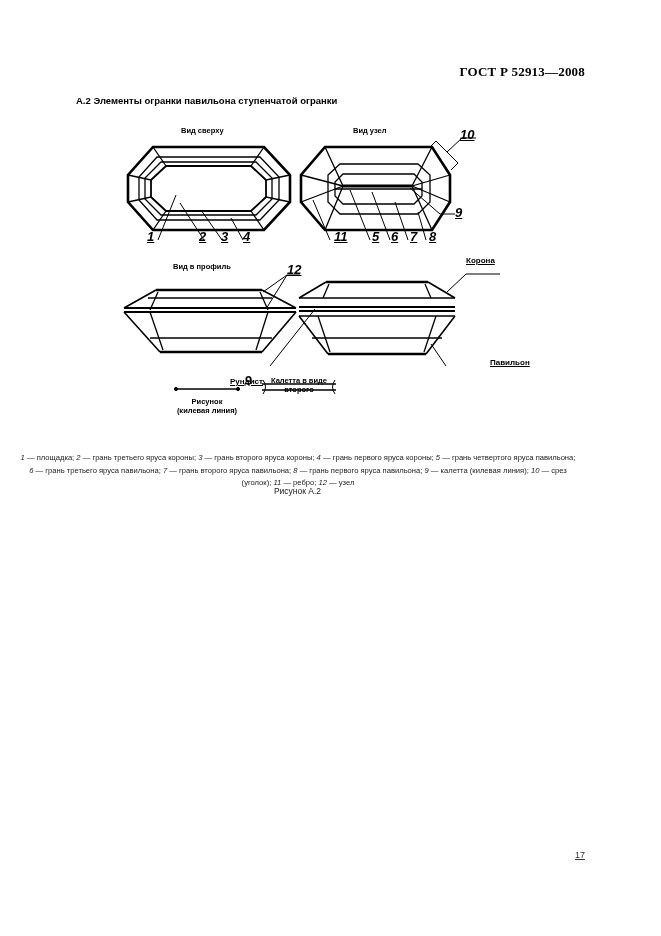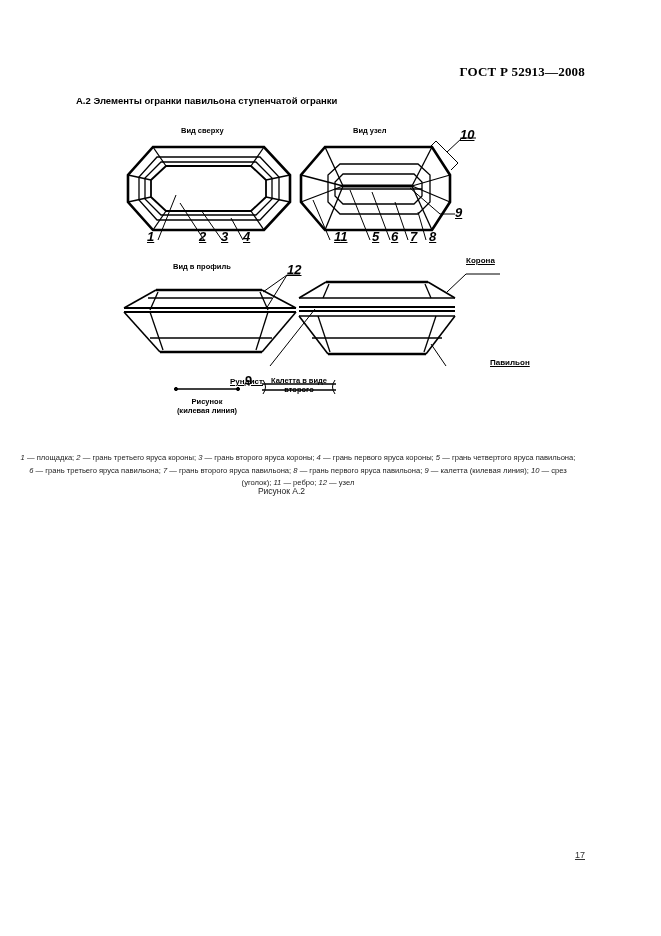--- a/index.html
+++ b/index.html
@@ -7,21 +7,21 @@
          font-family: "Liberation Sans", sans-serif; color: #000; }
   .abs { position: absolute; }
   .std-code { right: 76px; top: 64px; font-size: 13px; font-weight: bold; letter-spacing: 0.2px; font-family: Liberation Serif, serif; }
   .section-title { left: 76px; top: 95px; font-size: 9.5px; font-weight: bold; }
   .view-label { font-size: 7.5px; font-weight: bold; white-space: nowrap; }
   .num-label { font-size: 13px; font-weight: bold; font-style: italic; text-decoration: underline; }
   .part-label { font-size: 8px; font-weight: bold; text-decoration: underline; white-space: nowrap; }
   .caption-label { font-size: 7.5px; font-weight: bold; text-align: center; line-height: 9px; white-space: nowrap; }
   .legend { left: 18px; top: 436px; width: 560px; font-size: 7.6px; line-height: 12.5px; text-align: center; color: #222; margin-top: 16px; }
   .legend i { font-style: italic; }
-  .figure-caption { left: 0; width: 563px; top: 486px; text-align: center; font-size: 8.5px; color: #222; }
+  .figure-caption { left: 0; width: 563px; top: 486px; text-align: center; font-size: 8.5px; color: #222; padding-left: 16px; }
   .page-number { right: 76px; top: 850px; font-size: 9px; color: #333; text-decoration: underline; }
   svg.drawing { position: absolute; left: 0; top: 0; }
 </style>
 </head>
 <body>
 
 <div class="abs std-code">ГОСТ Р 52913—2008</div>
 <div class="abs section-title">А.2  Элементы огранки павильона ступенчатой огранки</div>
 
 <svg class="drawing" width="661" height="420" xmlns="http://www.w3.org/2000/svg">

